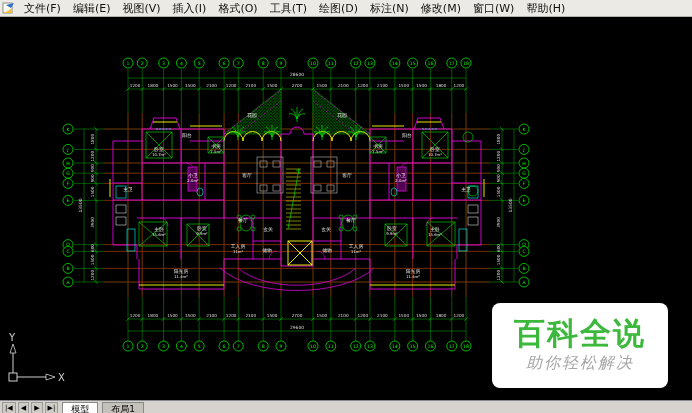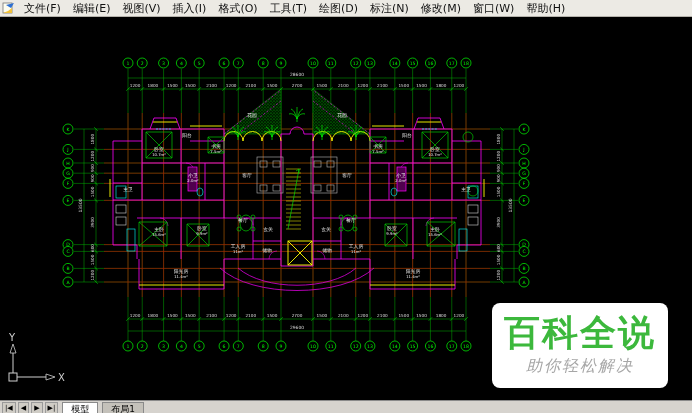--- a/index.html
+++ b/index.html
@@ -8,21 +8,21 @@
   .menubar{position:absolute;top:0;left:0;width:692px;height:16px;background:#eceae4;
            border-bottom:1px solid #b5b2ab;display:flex;align-items:center;font-size:11px;color:#111;}
   .menubar .appicon{width:13px;height:12px;margin:0 3px 0 2px;display:inline-block;}
   .menubar .mitem{padding:0 6px;line-height:15px;white-space:nowrap;cursor:default;}
   .canvas{position:absolute;top:17px;left:0;width:692px;height:383px;background:#000;}
   svg{display:block;}
   svg text{font-family:"DejaVu Sans","Liberation Sans",sans-serif;}
   .watermark{position:absolute;left:492px;top:303px;width:176px;height:85px;background:#fff;
              border-radius:8px;display:flex;flex-direction:column;justify-content:center;
              align-items:center;z-index:5;}
-  .wm-title{color:#3cb83c;font-size:36px;font-weight:bold;letter-spacing:2px;line-height:1.05;}
+  .wm-title{color:#3cb83c;font-size:31px;font-weight:bold;letter-spacing:2px;line-height:1.05;}
   .wm-sub{color:#a6a6a6;font-size:16px;letter-spacing:2px;margin-top:4px;font-style:italic;}
   .tabbar{position:absolute;top:400px;left:0;width:692px;height:13px;background:#d6d3ce;
           border-top:1px solid #8a8a8a;display:flex;align-items:flex-start;font-size:9px;
           overflow:hidden;color:#000;}
   .tnav{display:inline-block;padding:1px 2px;border:1px solid #9a9a9a;background:#cfccc5;
         margin:1px 0 0 2px;font-size:7px;line-height:8px;}
   .tab{display:inline-block;margin:1px 0 0 4px;padding:1px 8px;border:1px solid #8a8a8a;
        border-bottom:none;background:#c4c1ba;font-size:9px;line-height:10px;}
   .tab.active{background:#fff;}
 </style>

